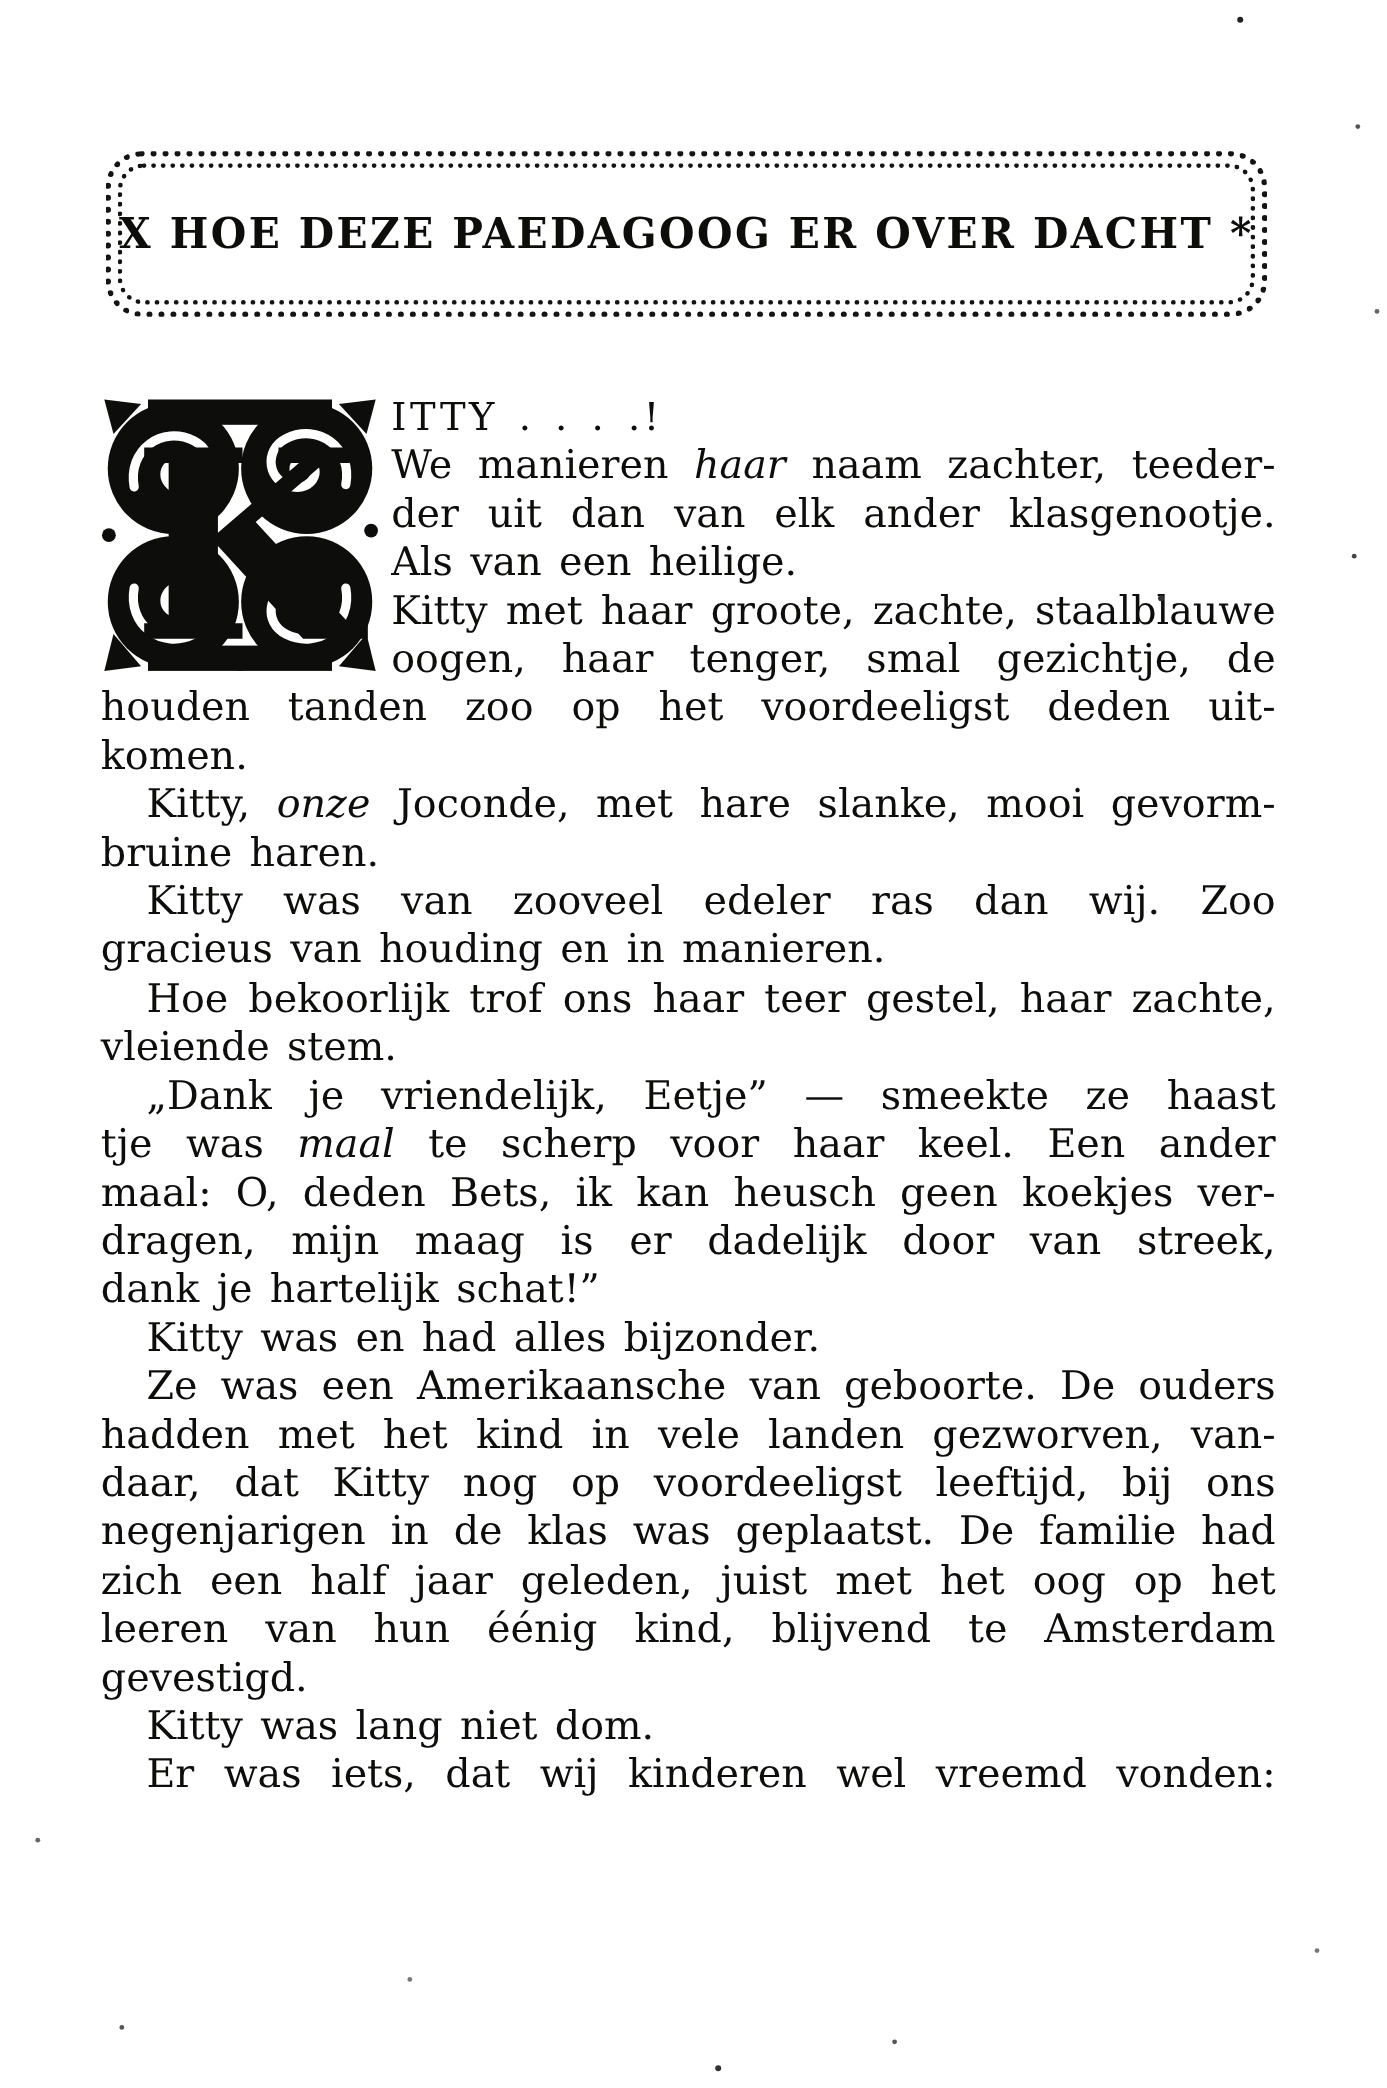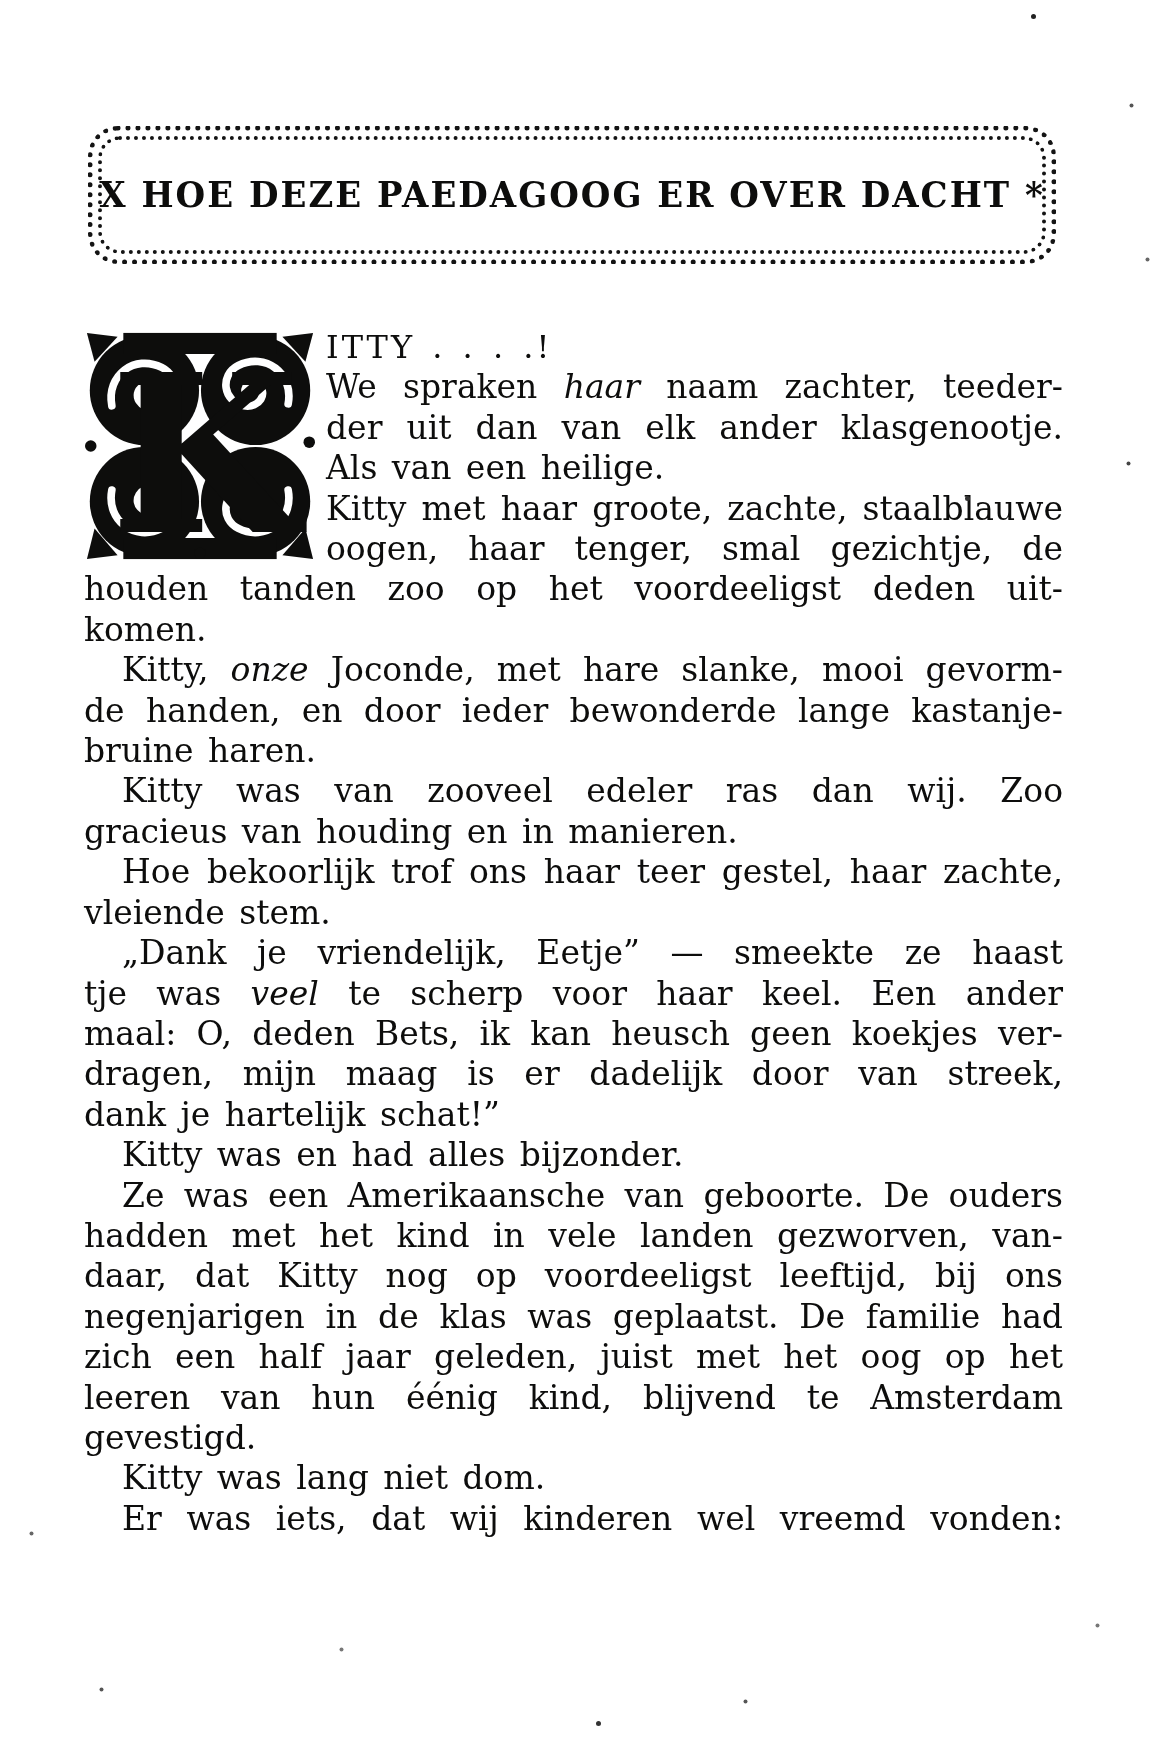--- a/index.html
+++ b/index.html
@@ -110,36 +110,35 @@
         <use href="#curl" transform="translate(60,64)"></use>
         <use href="#curl" transform="translate(180,62) scale(-1,1)"></use>
         <use href="#curl" transform="translate(60,180) scale(1,-1)"></use>
         <use href="#curl" transform="translate(180,180) scale(-1,-1)"></use>
       </g>
       <text x="26" y="210" font-family="DejaVu Serif, Liberation Serif, serif" font-weight="bold" font-size="228" fill="#0d0d0c">K</text>
     </svg>
   </div>
 
 <div class="line"><span class="opener">ITTY . . . .!</span></div>
-    <div class="line j"><span>We spraken </span><span class="it">haar</span><span> naam zachter, teeder-</span></div>
+    <div class="line j"><span>We manieren </span><span class="it">haar</span><span> naam zachter, teeder-</span></div>
     <div class="line j"><span>der uit dan van elk ander klasgenootje.</span></div>
     <div class="line"><span>Als van een heilige.</span></div>
     <div class="line j"><span>Kitty met haar groote, zachte, staalblauwe</span></div>
     <div class="line j"><span>oogen, haar tenger, smal gezichtje, de</span></div>
     <div class="line j"><span>houden tanden zoo op het voordeeligst deden uit-</span></div>
     <div class="line"><span>komen.</span></div>
     <div class="line j ind"><span>Kitty, </span><span class="it">onze</span><span> Joconde, met hare slanke, mooi gevorm-</span></div>
-    <div class="line j"><span>de handen, en door ieder bewonderde lange kastanje-</span></div>
     <div class="line"><span>bruine haren.</span></div>
     <div class="line j ind"><span>Kitty was van zooveel edeler ras dan wij. Zoo</span></div>
     <div class="line"><span>gracieus van houding en in manieren.</span></div>
     <div class="line j ind"><span>Hoe bekoorlijk trof ons haar teer gestel, haar zachte,</span></div>
     <div class="line"><span>vleiende stem.</span></div>
     <div class="line j ind"><span>„Dank je vriendelijk, Eetje” — smeekte ze haast</span></div>
-    <div class="line j"><span>tje was </span><span class="it">veel</span><span> te scherp voor haar keel. Een ander</span></div>
+    <div class="line j"><span>tje was </span><span class="it">maal</span><span> te scherp voor haar keel. Een ander</span></div>
     <div class="line j"><span>maal: O, deden Bets, ik kan heusch geen koekjes ver-</span></div>
     <div class="line j"><span>dragen, mijn maag is er dadelijk door van streek,</span></div>
     <div class="line"><span>dank je hartelijk schat!”</span></div>
     <div class="line ind"><span>Kitty was en had alles bijzonder.</span></div>
     <div class="line j ind"><span>Ze was een Amerikaansche van geboorte. De ouders</span></div>
     <div class="line j"><span>hadden met het kind in vele landen gezworven, van-</span></div>
     <div class="line j"><span>daar, dat Kitty nog op voordeeligst leeftijd, bij ons</span></div>
     <div class="line j"><span>negenjarigen in de klas was geplaatst. De familie had</span></div>
     <div class="line j"><span>zich een half jaar geleden, juist met het oog op het</span></div>
     <div class="line j"><span>leeren van hun éénig kind, blijvend te Amsterdam</span></div>

